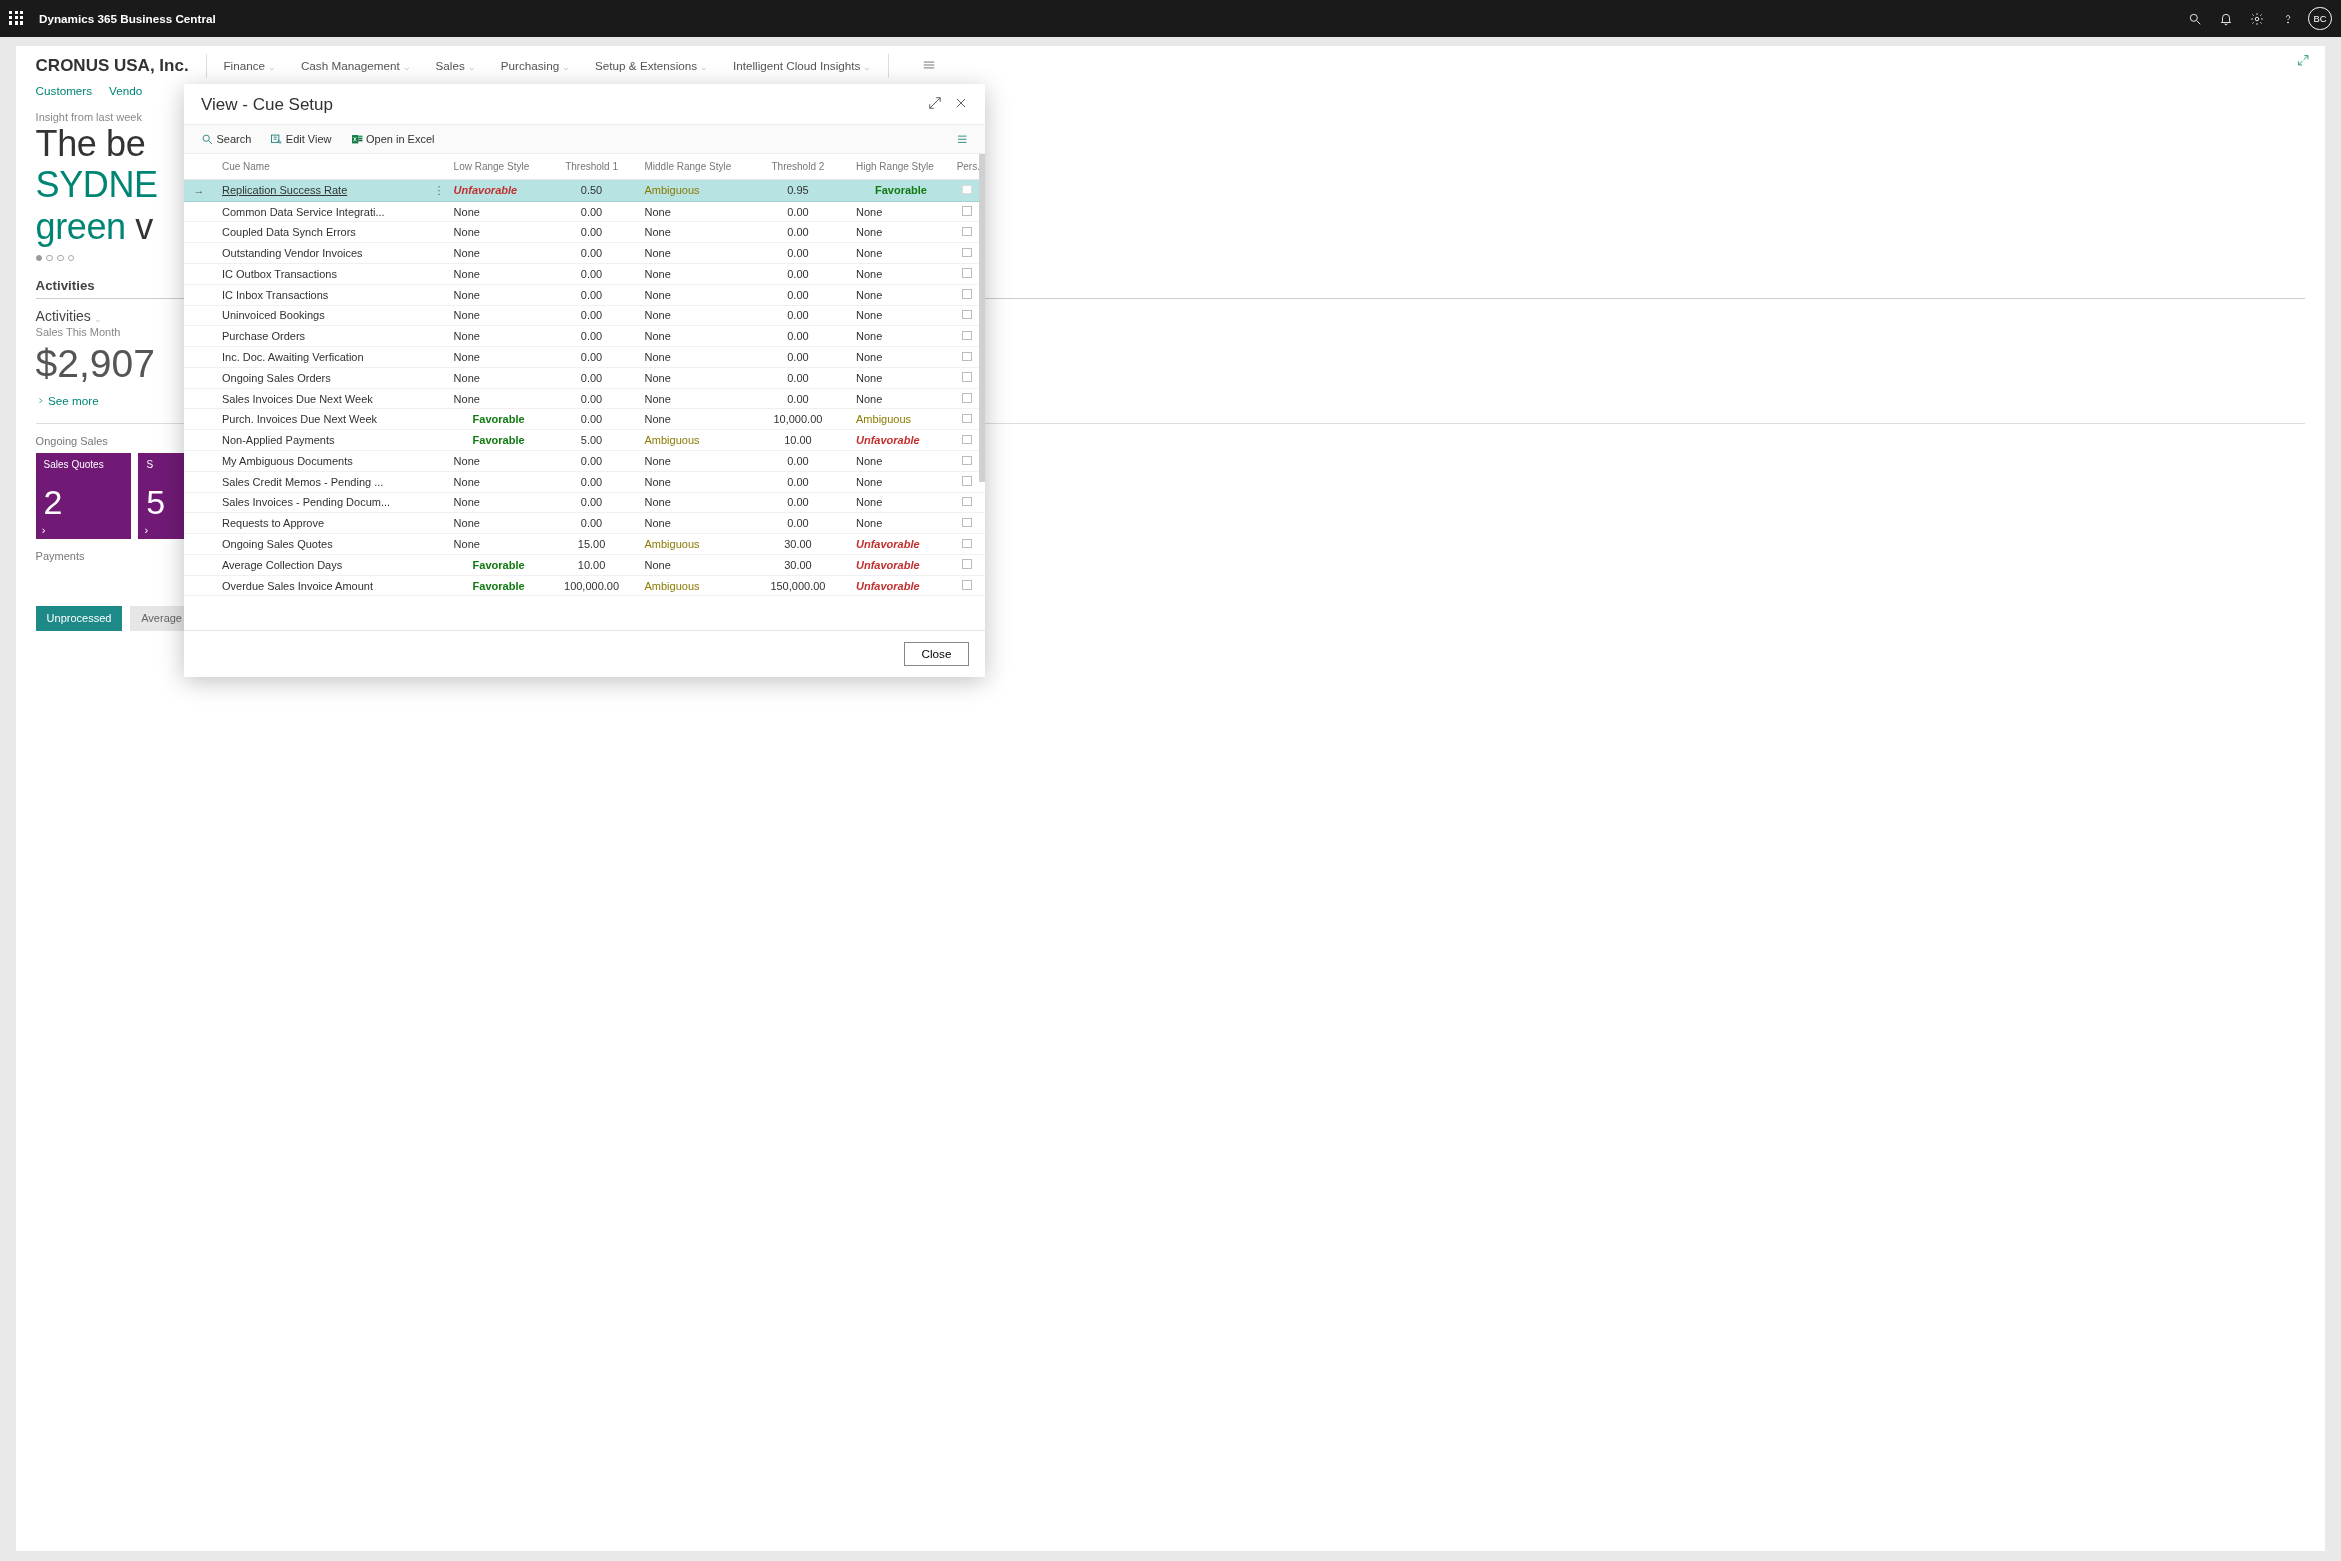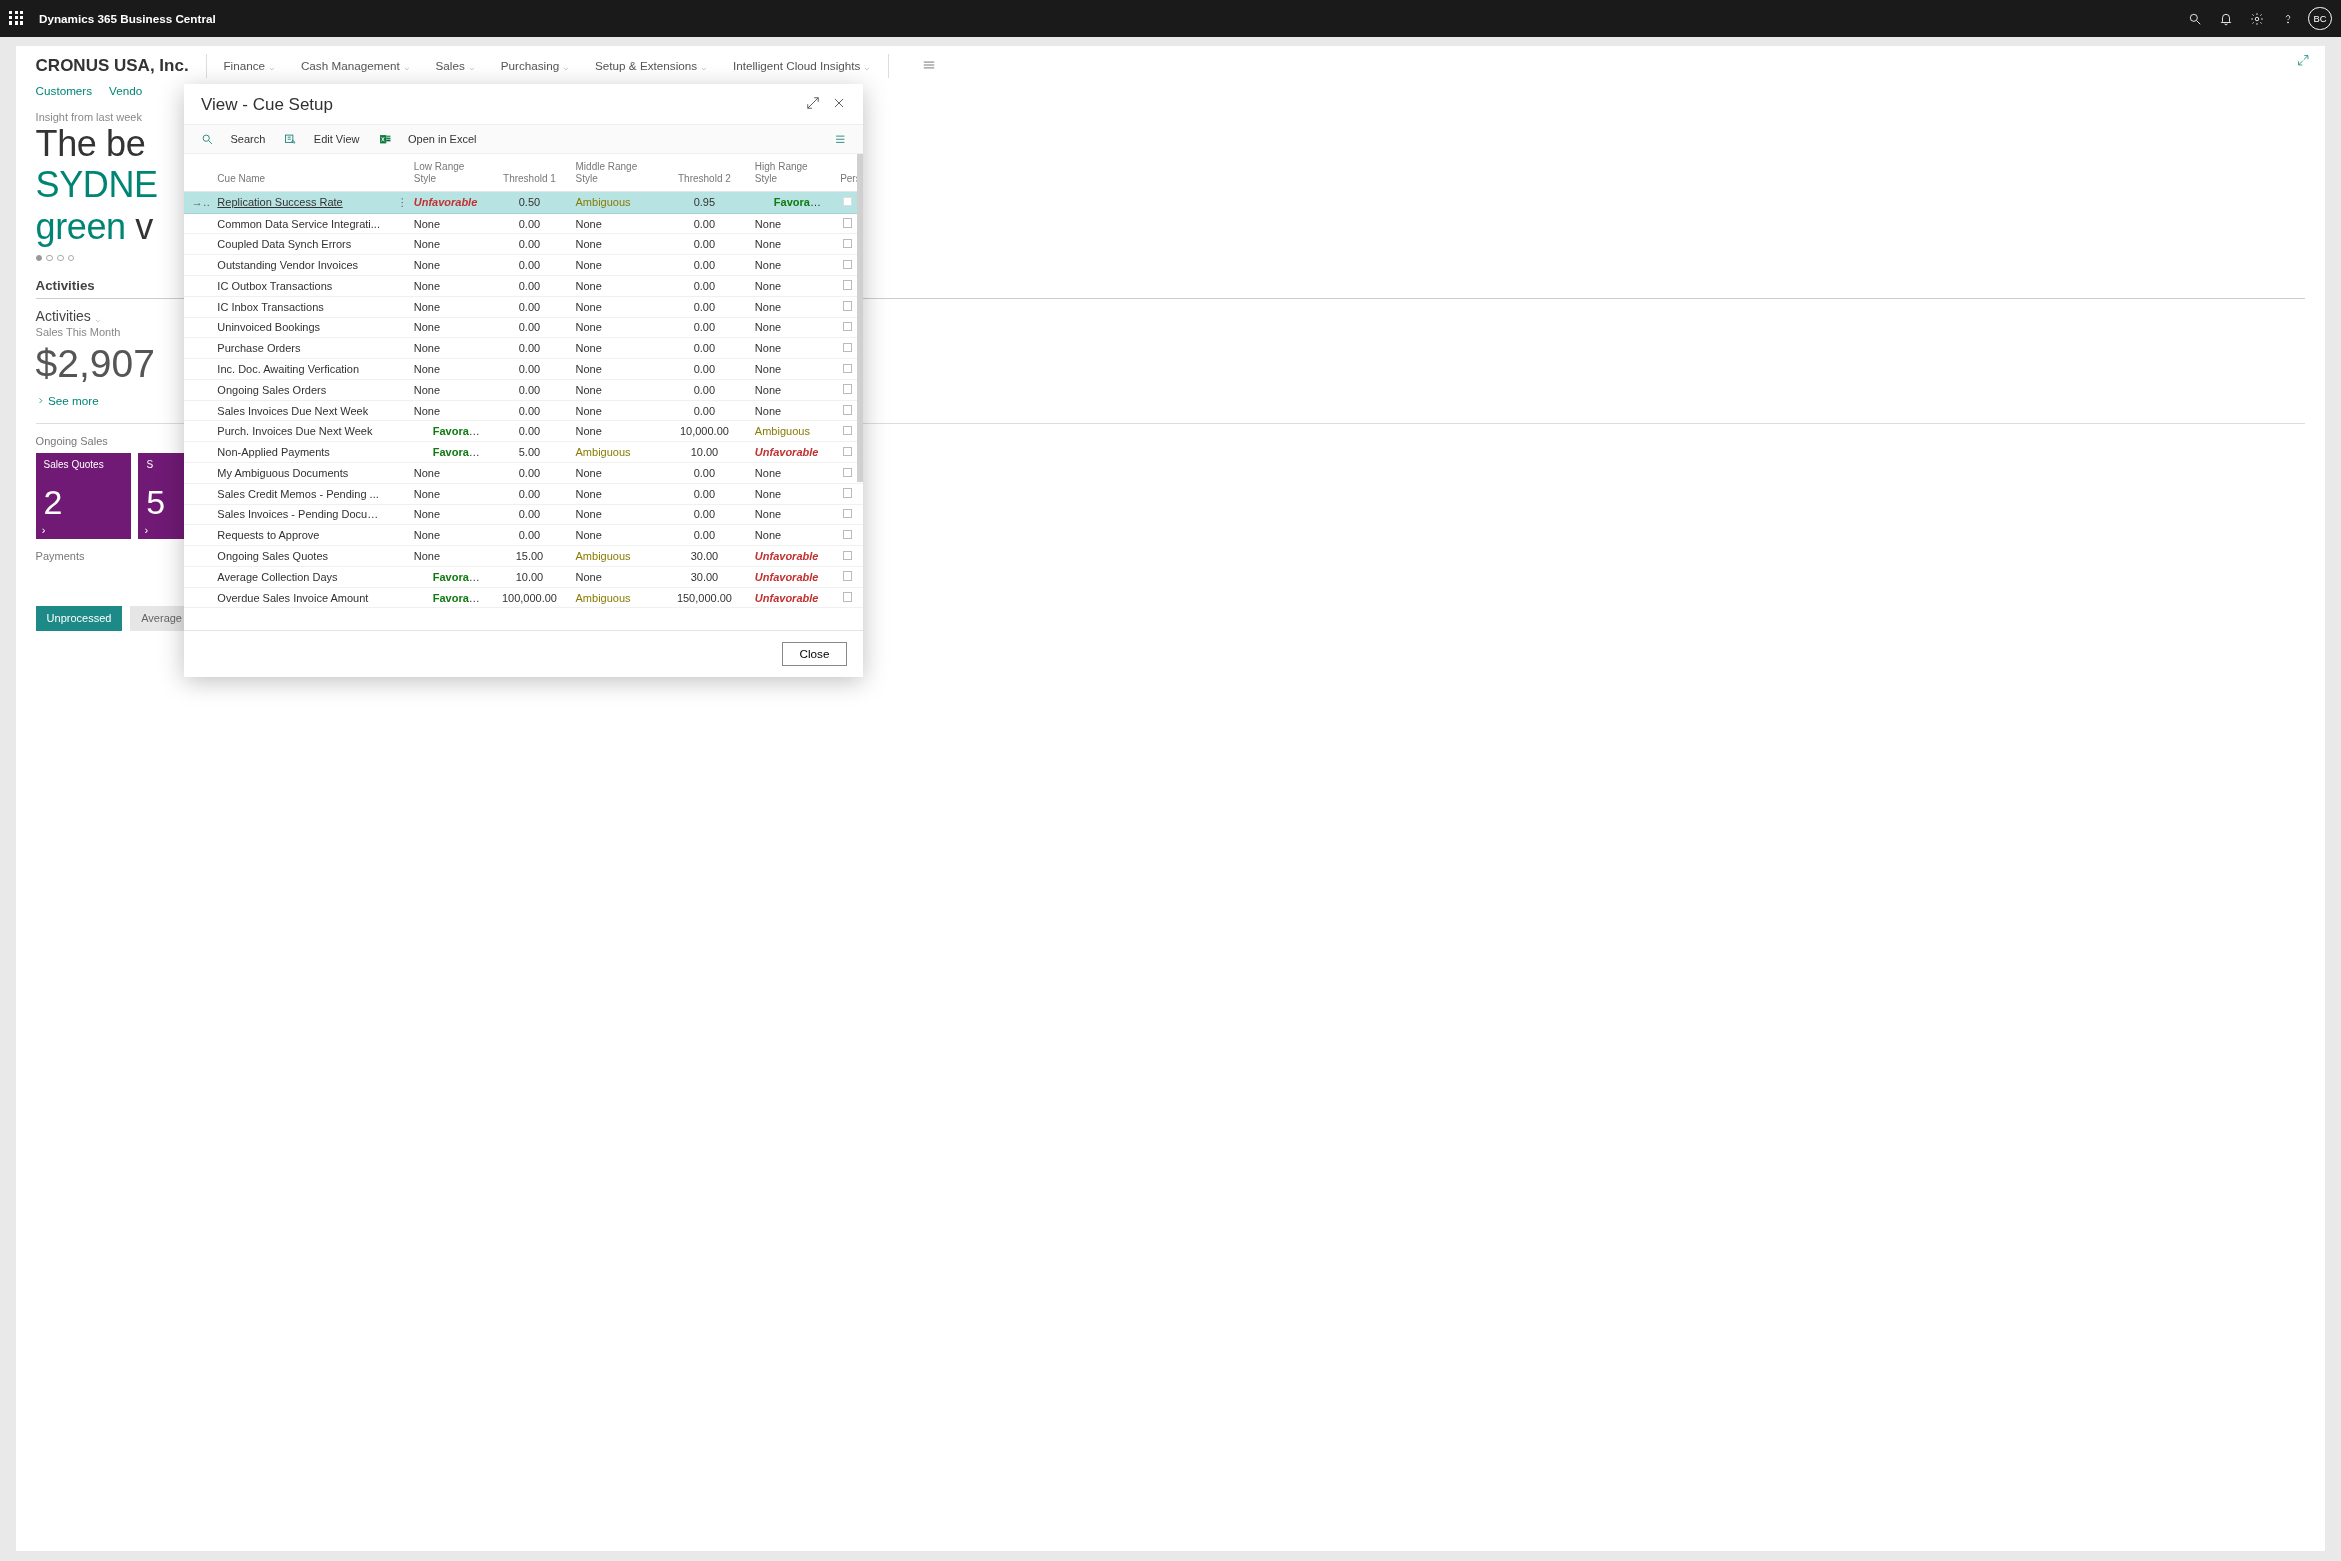--- a/index.html
+++ b/index.html
@@ -52,26 +52,26 @@
   .tile .tn { font-size:34px; font-weight:300; position:absolute; bottom:17px; left:7.8px;}
   .tile .tarrow { position:absolute; bottom:3.1px; left:6.2px; font-size:11px; }
 
   .bottomrow { display:flex; gap:31px; padding: 4.7px 20px; color:#777; font-size:11px; }
   .brtiles { padding: 4.7px 20px 31px 20px; display:flex; gap:7.8px;}
   .pill { background:#1d8a87; color:#fff; padding:6.2px 11px; font-size:11px; }
   .pill.grey { background:#e6e6e6; color:#666; }
 
   
   .overlay { position:absolute; inset:0; }
-  .dialog { position: absolute; top: 47px; left: 184px; width: 679px; height: 593px; background: #fff; box-shadow: 0 4.7px 23.4px rgba(0,0,0,0.25); display:flex; flex-direction:column; }
+  .dialog { position: absolute; top: 47px; left: 184px; width: 801px; height: 593px; background: #fff; box-shadow: 0 4.7px 23.4px rgba(0,0,0,0.25); display:flex; flex-direction:column; }
   .dlg-title { display:flex; align-items:center; justify-content:space-between; padding: 11px 17px 9.4px 17px; font-size: 17px; }
   .dlg-icons { display:flex; gap:12.5px; }
   .dlg-icons svg { width:14px; height:14px; stroke:#555; fill:none; stroke-width:1.6; cursor:pointer;}
   .dlg-toolbar { border-top:0.8px solid #eee; border-bottom:0.8px solid #eee; padding: 7.8px 17px; display:flex; align-items:center; gap:19px; background:#fafafa; font-size:11px; color:#333;}
-  .tbtn { display:flex; align-items:center; gap:17px; cursor:pointer; }
+  .tbtn { display:flex; align-items:center; gap:3px; cursor:pointer; }
   .tbtn svg { width:12.5px; height:12.5px; fill:none; stroke:#0b7a6f; stroke-width:1.6; }
   .excel-ic { fill:#107c41 !important; stroke:none !important;}
   .dlg-toolbar .flex { flex:1; }
   .viewtoggle svg { stroke:#0b7a6f; }
 
   .grid-wrap { flex:1; overflow-y:auto; position:relative; }
   table.grid { width:100%; border-collapse: collapse; font-size:11px; table-layout:fixed; }
   table.grid th { text-align:left; font-weight:400; color:#777; padding: 6.2px 7.8px 6.2px 7.8px; vertical-align:bottom; border-bottom:0.8px solid #e5e5e5; font-size:10px; line-height:1.2;}
   table.grid th.right, table.grid td.right { text-align:center; }
   table.grid td { padding: 3.9px 7.8px; border-bottom:0.8px solid #f0f0f0; white-space:nowrap; overflow:hidden; text-overflow:ellipsis; }

